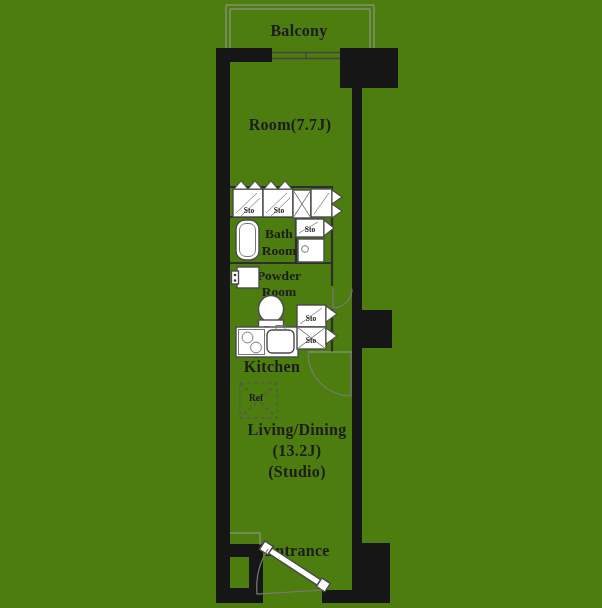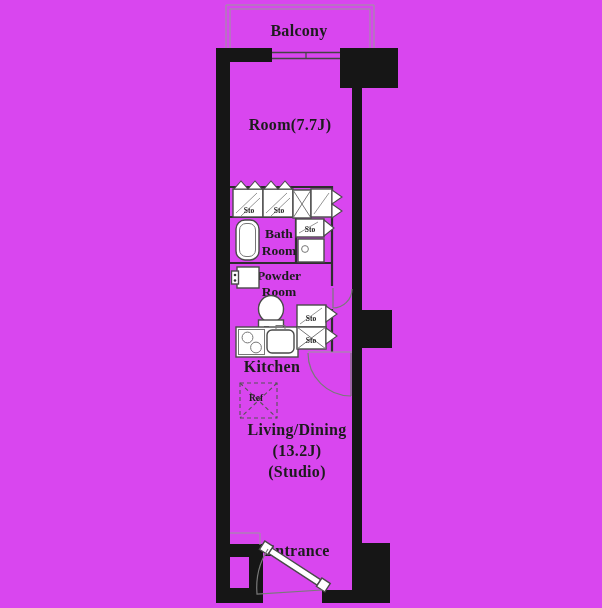--- a/index.html
+++ b/index.html
@@ -1,16 +1,16 @@
 <!DOCTYPE html>
 <html><head>
 <meta charset="utf-8">
 <style>
   html,body{margin:0;padding:0;background:#ffffff;}
-  .canvas{position:relative;width:602px;height:608px;background:#d946ef;overflow:hidden;}
+  .canvas{position:relative;width:602px;height:608px;background:#4d7c0f;overflow:hidden;}
   svg{position:absolute;left:0;top:0;}
   text{font-family:"Liberation Serif","DejaVu Serif",serif;fill:#1c1c1c;}
   .lbl-big{font-size:16px;font-weight:600;letter-spacing:.3px;}
   .lbl-mid{font-size:13.5px;font-weight:600;}
   .lbl-sm{font-size:7.5px;font-weight:600;}
   .lbl-ref{font-size:9.5px;font-weight:600;}
   .wall{fill:#161616;stroke:none;}
   .part{stroke:#2e2e2e;stroke-width:2.2;fill:none;}
   .fix{stroke:#4a4a4a;stroke-width:1.4;fill:#ffffff;}
   .fix2{stroke:#777;stroke-width:1;fill:none;}

